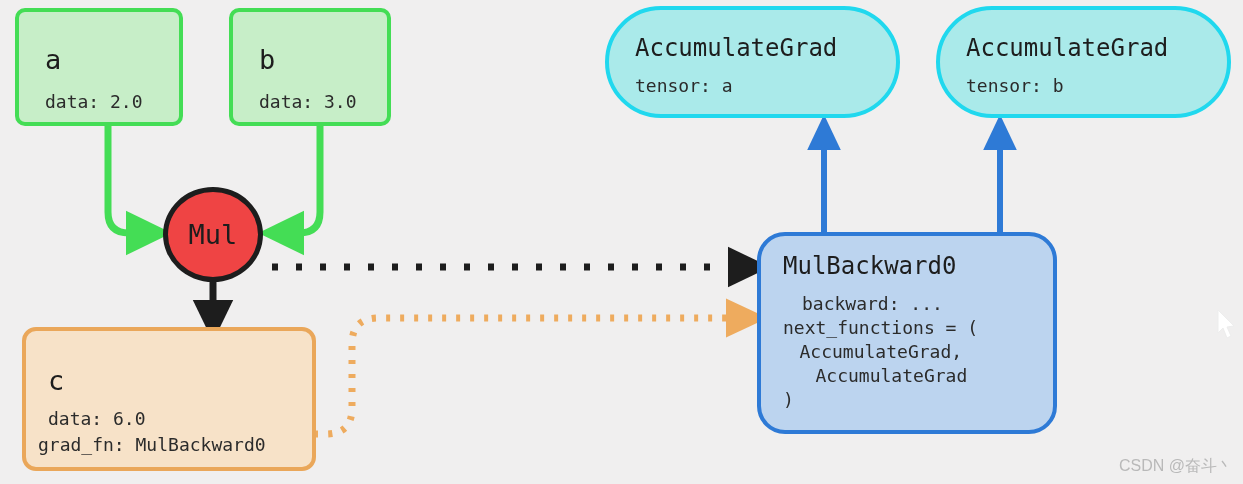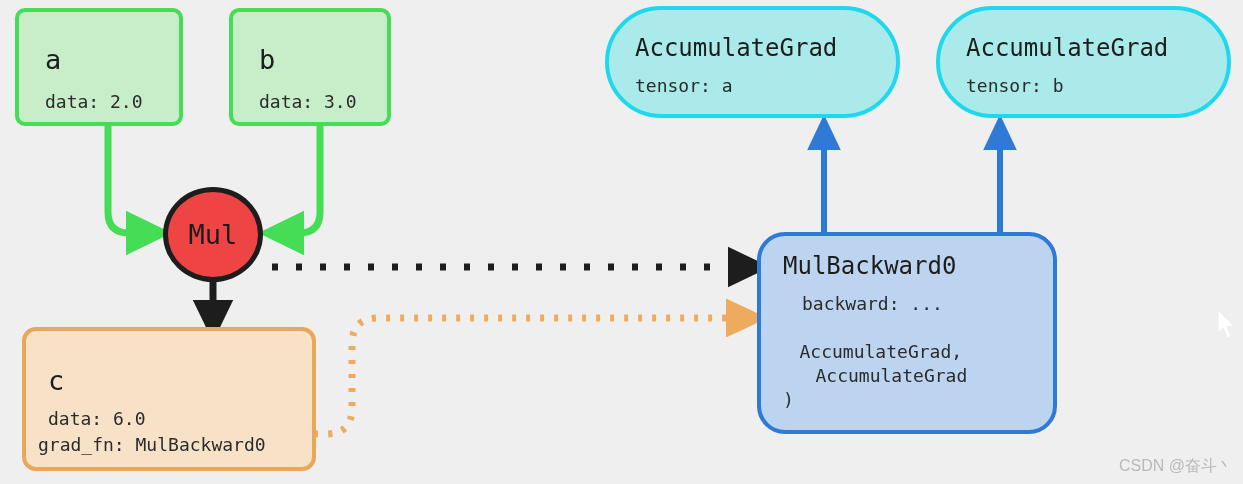--- a/index.html
+++ b/index.html
@@ -161,20 +161,21 @@
 
   <div class="node tensor-orange" style="left:22px; top:327px; width:294px; height:144px;">
     <div class="node-title t-big" style="left:22px; top:34px;">c</div>
     <div class="node-body t-body" style="left:22px; top:76px;">data: 6.0</div>
     <div class="node-body t-body" style="left:12px; top:102px;">grad_fn: MulBackward0</div>
   </div>
 
   <div class="node gradfn-blue" style="left:757px; top:232px; width:300px; height:202px;">
     <div class="node-title t-mid" style="left:22px; top:16px;">MulBackward0</div>
     <div class="node-body t-body" style="left:22px; top:56px;margin-left:19px;">backward: ...</div>
+    <div class="node-body t-body" style="left:22px; top:80px;">next_functions = (</div>
     <div class="node-body t-body" style="left:6px; top:104px;">   AccumulateGrad,</div>
     <div class="node-body t-body" style="left:22px; top:128px;">   AccumulateGrad</div>
     <div class="node-body t-body" style="left:22px; top:152px;">)</div>
   </div>
 
   <div class="node accum-cyan" style="left:605px; top:6px; width:295px; height:112px;">
     <div class="node-title t-mid" style="left:26px; top:24px;">AccumulateGrad</div>
     <div class="node-body t-body" style="left:26px; top:64px;">tensor: a</div>
   </div>
 

